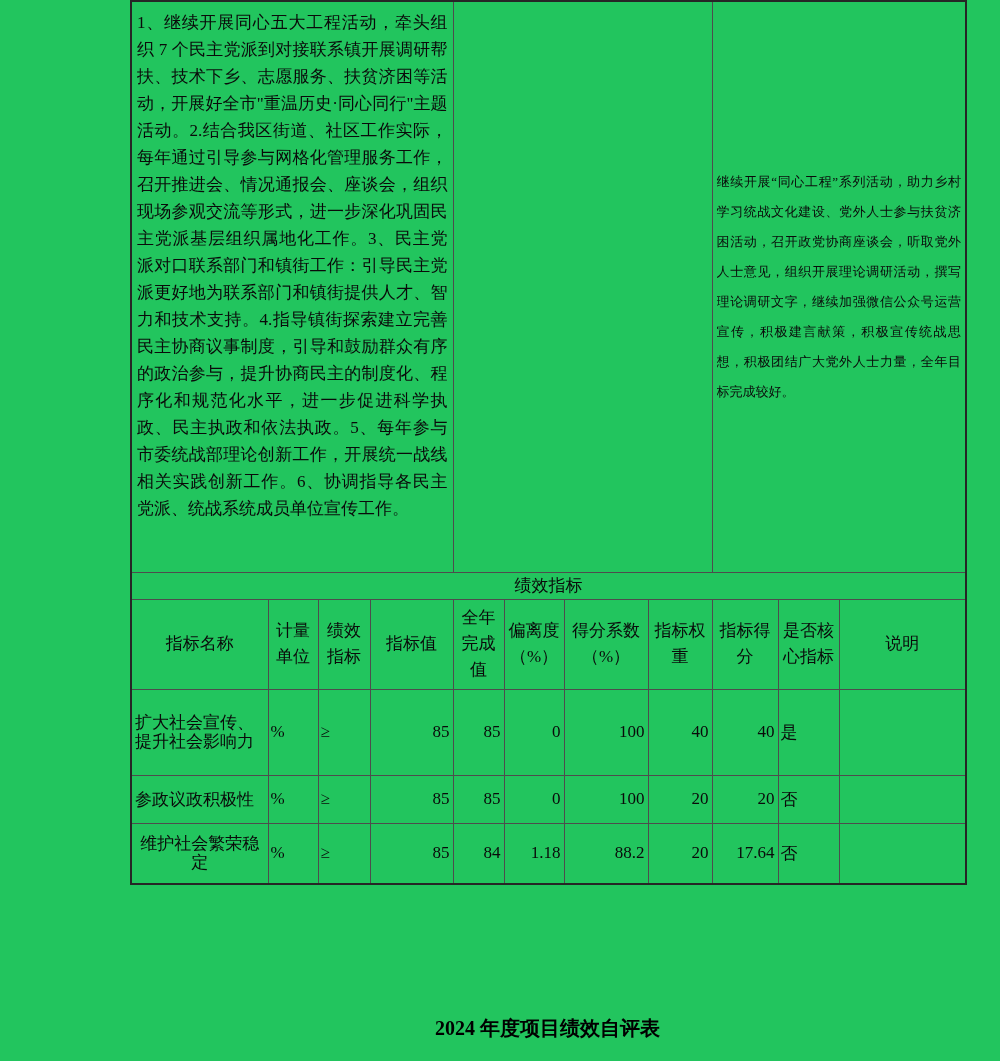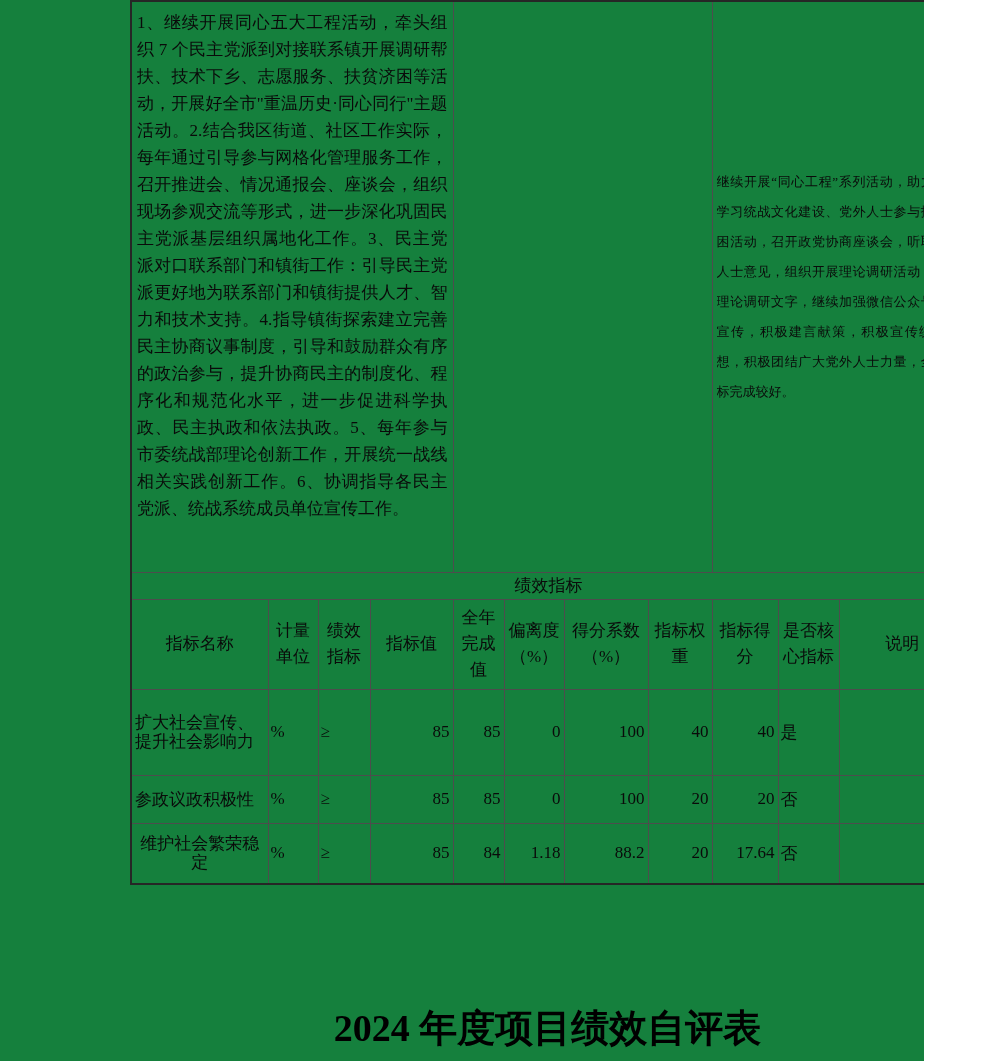--- a/index.html
+++ b/index.html
@@ -2,21 +2,21 @@
 <html><head>
 <meta charset="utf-8">
 <style>
   * { margin:0; padding:0; box-sizing:border-box; }
   html,body { background:#ffffff; }
   body {
     width:1000px; height:1061px;
     font-family:"Liberation Serif","DejaVu Serif",serif;
     color:#0a0a0a;
   }
-  .page { position:relative; width:924px; height:1061px; overflow:hidden; background:#15803d; }
+  .page { position:relative; width:1000px; height:1061px; overflow:hidden; background:#22c55e; }
 
   table.doc-table {
     position:absolute; left:130px; top:0;
     width:835px;
     border-collapse:collapse; table-layout:fixed;
     border:2px solid #262626;
   }
   table.doc-table td {
     border:1px solid #4d4d4d;
     vertical-align:middle;
@@ -47,21 +47,21 @@
   td.c-name { text-align:left; padding:2px 4px 2px 3px; line-height:19px; }
   td.c-name.center { text-align:center; padding:2px 3px; }
   td.c-unit, td.c-nature { text-align:left; padding:2px 2px 2px 2px; }
   td.c-num { text-align:right; padding:2px 3px 2px 1px; }
   td.c-core { text-align:left; padding:2px 1px 2px 2px; }
   td.c-note { padding:2px; }
 
   .footer-title {
     position:absolute; left:130px; top:1008px; width:835px;
     text-align:center;
-    font-size:38px; font-weight:bold;
+    font-size:20px; font-weight:bold;
     font-family:"Liberation Serif","DejaVu Serif",serif;
     color:#000;
     line-height:40px;
   }
 </style>
 </head>
 <body>
 
 <div class="page">
 

